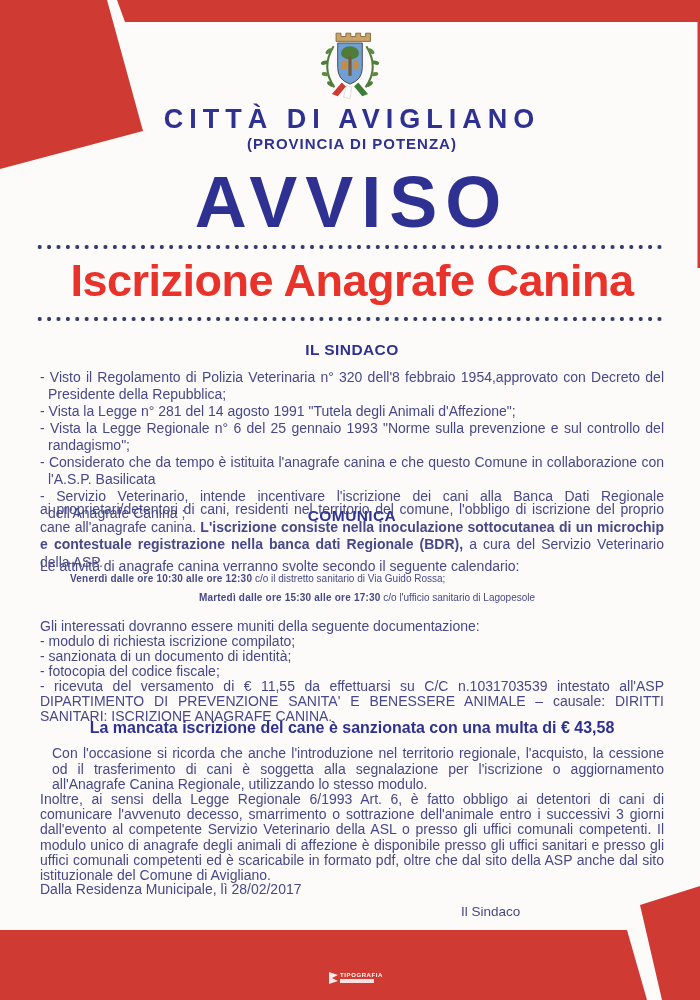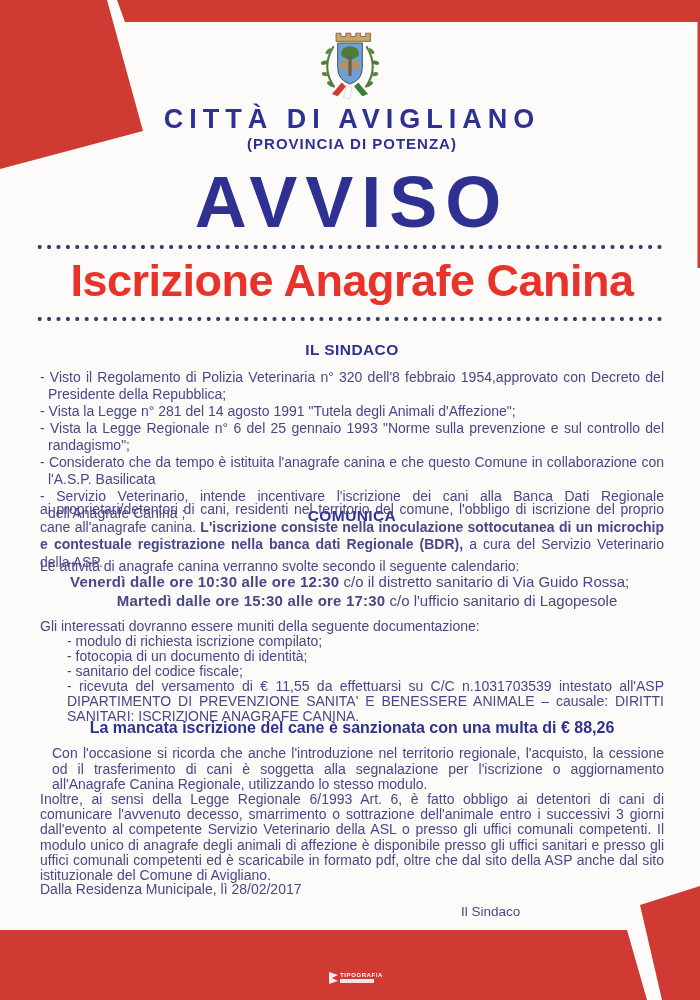--- a/index.html
+++ b/index.html
@@ -23,26 +23,26 @@
   .dot1{top:244px;} .dot2{top:316px;}
   .subject{top:255px;font-size:45px;font-weight:bold;color:#e8322a;letter-spacing:-0.5px;white-space:nowrap;text-align:center;}
   .heading{font-size:15.5px;font-weight:bold;color:#2e3192;letter-spacing:.4px;}
   .sindaco-h{top:341px;}
   .comunica-h{top:475px;margin-top:32px;}
   .body-txt{font-size:14px;line-height:17px;}
   .premises{top:369px;text-align:justify;}
   .premise{padding-left:8px;text-indent:-8px;text-align:justify;}
   .obligation{top:501px;line-height:17.5px;text-align:justify;}
   .cal-intro{top:558px;}
-  .slot{font-size:15px;left:70px;white-space:nowrap;}
+  .slot{font-size:10px;left:70px;white-space:nowrap;}
   .slot b{letter-spacing:.2px;}
   .slot0{top:573px;} .slot1{top:592px;text-align:center;}
   .docs-intro{top:618px;}
   .docs{top:634px;line-height:15px;}
-  .doc-item{text-align:left;margin-left:27px;}
+  .doc-item{text-align:left;}
   .doc-just{text-align:justify;}
   .sanction{top:719px;font-size:16px;font-weight:bold;color:#2e3192;}
   .closing1{top:746px;line-height:15.6px;text-align:justify;margin-left:12px;}
   .closing2{top:792px;line-height:15.2px;text-align:justify;}
   .dateline{top:881px;}
   .signature{top:903px;left:461px;right:auto;font-size:13.5px;}
   .red{fill:#cf3a32;}
   .logo{position:absolute;left:329px;top:972px;display:flex;align-items:flex-start;gap:2px;z-index:3;}
   .logo-mark{width:9px;height:12px;}
   .logo-lines{display:flex;flex-direction:column;gap:1px;}
@@ -116,26 +116,26 @@
 
     <div class="blk body-txt obligation"><span>ai proprietari/detentori di cani, residenti nel territorio del comune, l'obbligo di iscrizione del proprio cane all'anagrafe canina. </span><b>L'iscrizione consiste nella inoculazione sottocutanea di un microchip e contestuale registrazione nella banca dati Regionale (BDR),</b><span> a cura del Servizio Veterinario della ASP.</span></div>
 
     <div class="blk body-txt cal-intro">Le attività di anagrafe canina verranno svolte secondo il seguente calendario:</div>
     <div class="blk slot slot0"><b>Venerdì dalle ore 10:30 alle ore 12:30</b><span> c/o il distretto sanitario di Via Guido Rossa;</span></div>
     <div class="blk slot slot1"><b>Martedì dalle ore 15:30 alle ore 17:30</b><span> c/o l'ufficio sanitario di Lagopesole</span></div>
 
     <div class="blk body-txt docs-intro">Gli interessati dovranno essere muniti della seguente documentazione:</div>
     <div class="blk body-txt docs">
       <div class="doc-item">- modulo di richiesta iscrizione compilato;</div>
-      <div class="doc-item">- fotocopia di un documento di identità;</div>
-      <div class="doc-item">- sanitario del codice fiscale;</div>
+      <div class="doc-item">- sanzionata di un documento di identità;</div>
+      <div class="doc-item">- fotocopia del codice fiscale;</div>
       <div class="doc-item doc-just">- ricevuta del versamento di € 11,55 da effettuarsi su C/C n.1031703539 intestato all'ASP DIPARTIMENTO DI PREVENZIONE SANITA' E BENESSERE ANIMALE – causale: DIRITTI SANITARI: ISCRIZIONE ANAGRAFE CANINA.</div>
     </div>
 
-    <div class="blk center sanction">La mancata iscrizione del cane è sanzionata con una multa di € 88,26</div>
+    <div class="blk center sanction">La mancata iscrizione del cane è sanzionata con una multa di € 43,58</div>
 
     <div class="blk body-txt closing1">Con l'occasione si ricorda che anche l'introduzione nel territorio regionale, l'acquisto, la cessione od il trasferimento di cani è soggetta alla segnalazione per l'iscrizione o aggiornamento all'Anagrafe Canina Regionale, utilizzando lo stesso modulo.</div>
     <div class="blk body-txt closing2">Inoltre, ai sensi della Legge Regionale 6/1993 Art. 6, è fatto obbligo ai detentori di cani di comunicare l'avvenuto decesso, smarrimento o sottrazione dell'animale entro i successivi 3 giorni dall'evento al competente Servizio Veterinario della ASL o presso gli uffici comunali competenti. Il modulo unico di anagrafe degli animali di affezione è disponibile presso gli uffici sanitari e presso gli uffici comunali competenti ed è scaricabile in formato pdf, oltre che dal sito della ASP anche dal sito istituzionale del Comune di Avigliano.</div>
 
     <div class="blk body-txt dateline">Dalla Residenza Municipale, lì 28/02/2017</div>
     <div class="blk body-txt signature">Il Sindaco</div>
 
     <div class="logo">
       <svg class="logo-mark" viewBox="0 0 9 12">
         <polygon points="0,0 9,3 3,6 9,9 0,12" fill="#ffffff" opacity="0.9"></polygon>

